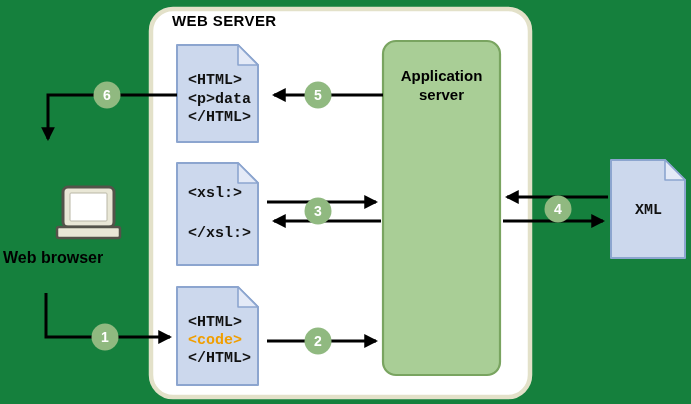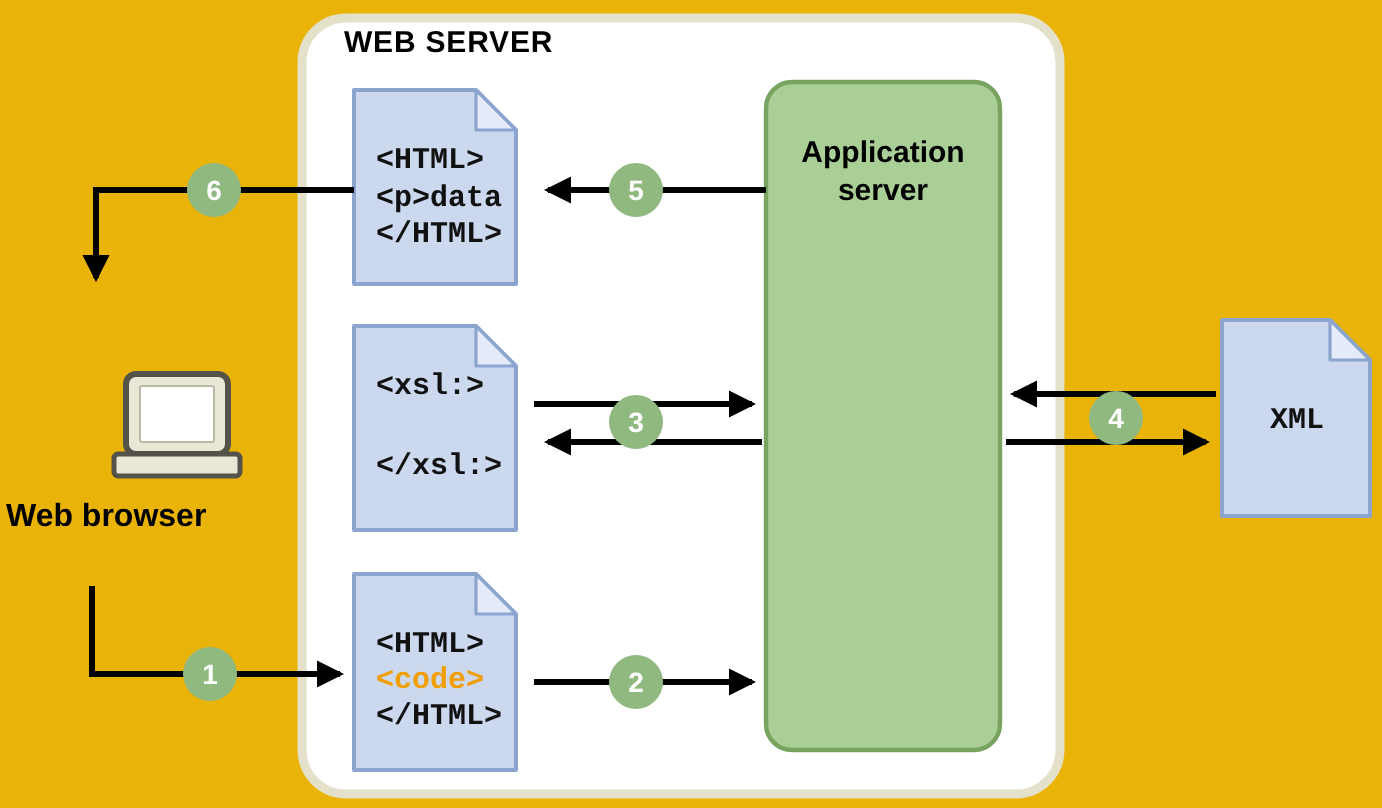--- a/index.html
+++ b/index.html
@@ -1,16 +1,16 @@
 <!DOCTYPE html>
 <html><head>
 <meta charset="utf-8">
 <style>
   html,body{margin:0;padding:0;background:#ffffff;}
-  .stage{position:relative;width:691px;height:404px;background:#eab308;overflow:hidden;
+  .stage{position:relative;width:691px;height:404px;background:#15803d;overflow:hidden;
          font-family:"Liberation Sans",sans-serif;}
   svg{position:absolute;left:0;top:0;}
   .outerbox{fill:#ffffff;stroke:#e3e1c9;stroke-width:4.5;}
   .doc{fill:#ccd8ed;stroke:#8ca5cf;stroke-width:2;stroke-linejoin:round;}
   .fold{fill:#e4eaf7;stroke:#8ca5cf;stroke-width:1.6;stroke-linejoin:round;}
   .appbox{fill:#a9ce96;stroke:#79a460;stroke-width:2.2;}
   .arrow{stroke:#000000;stroke-width:3;fill:none;}
   .badge{fill:#90b980;}
   .num{font:bold 14px "Liberation Sans",sans-serif;fill:#ffffff;text-anchor:middle;}
   .code{font:bold 15px "Liberation Mono","DejaVu Sans Mono",monospace;fill:#111111;}

